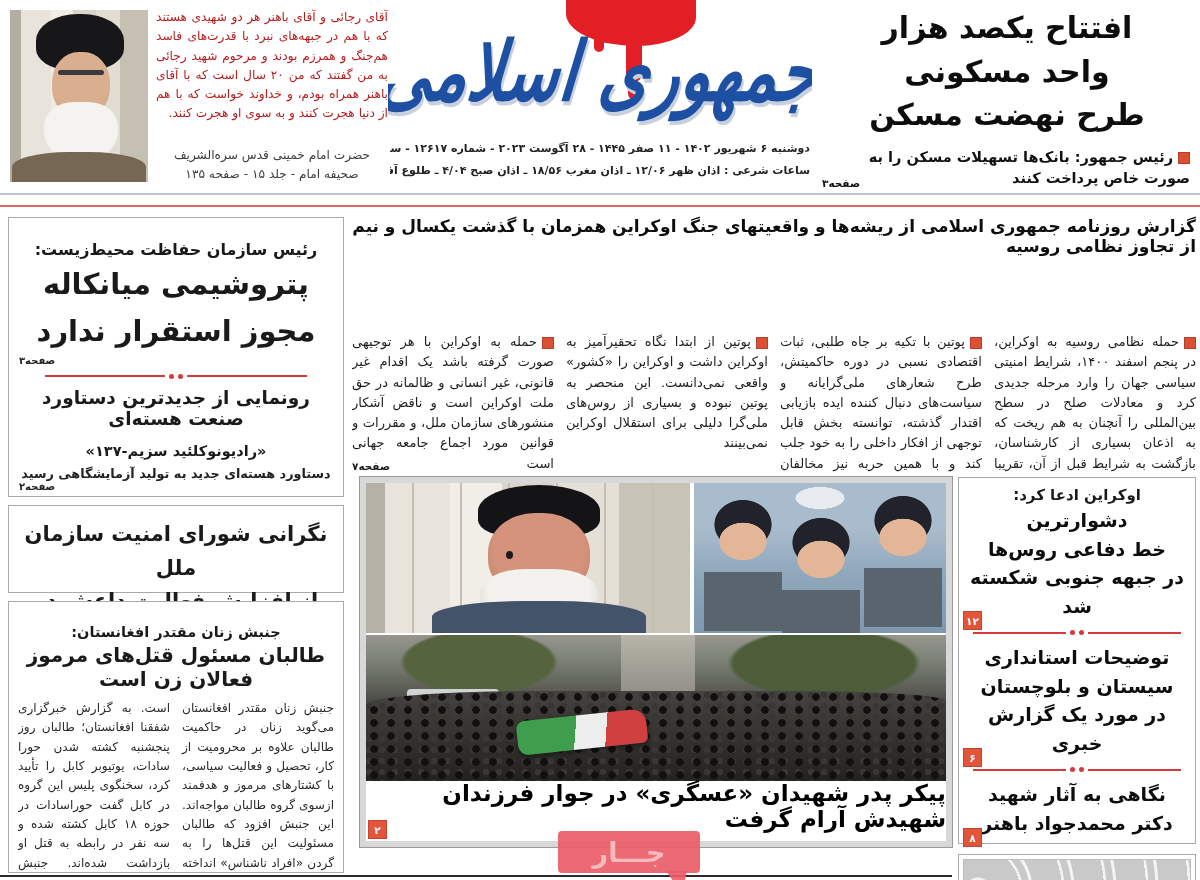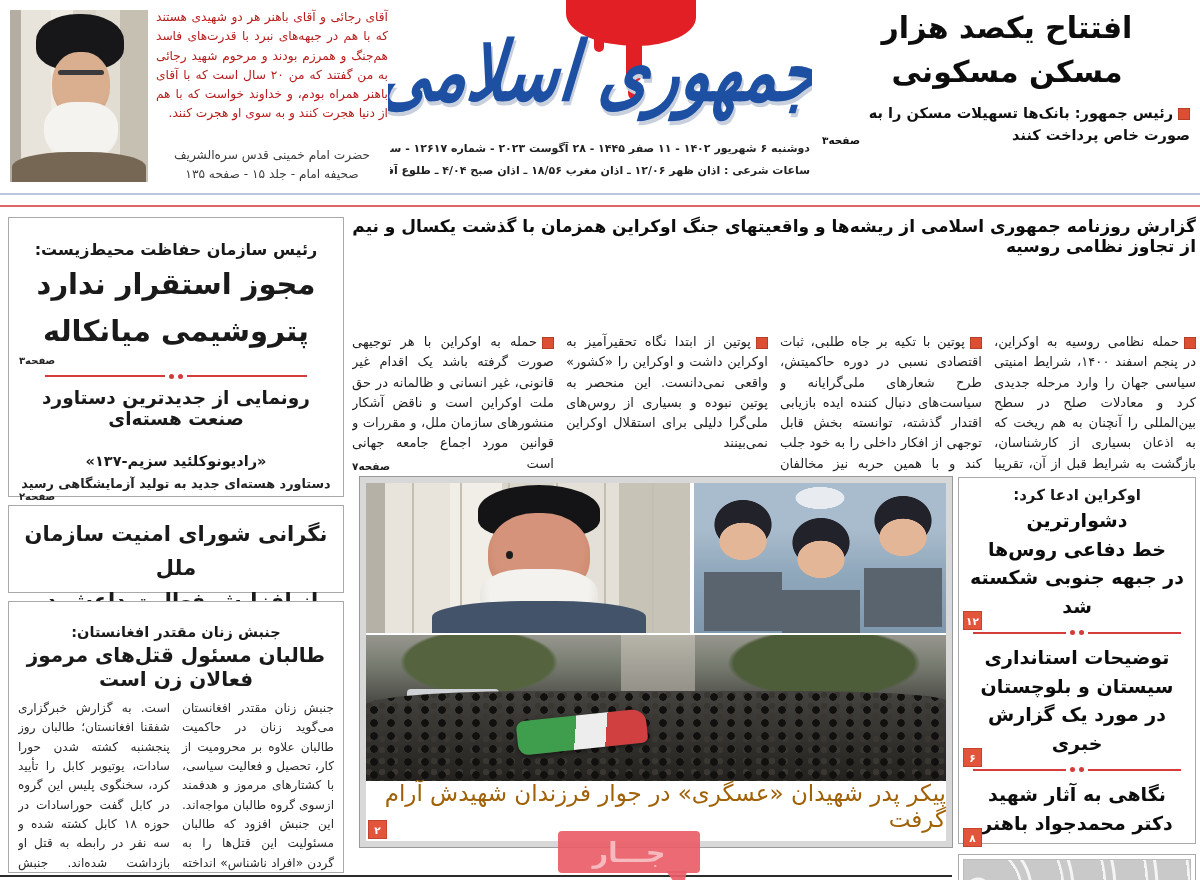--- a/index.html
+++ b/index.html
@@ -41,21 +41,21 @@
   
   .rail-box{position:absolute;left:8px;width:336px;border:1px solid #a9a9a9;background:#fff;box-sizing:border-box;}
   #box1{top:217px;height:280px;padding:6px 10px;}
   .b1-kicker{font-size:16px;font-weight:bold;text-align:center;margin-top:16px;}
   .b1-headline{font-size:29px;font-weight:bold;text-align:center;line-height:1.62;margin-top:2px;}
   .ref-left{font-size:10px;font-weight:bold;text-align:left;color:#222;}
   .red-divider{display:flex;align-items:center;gap:4px;margin:8px 26px;}
   .rd-line{flex:1;height:2px;background:#d63b3b;}
   .rd-dot{width:5px;height:5px;border-radius:50%;background:#d63b3b;}
   .b1-t2{font-size:18.5px;font-weight:bold;text-align:center;margin-top:8px;}
-  .b1-t2sub{font-size:14.5px;font-weight:bold;text-align:center;margin-top:24px;}
+  .b1-t2sub{font-size:14.5px;font-weight:bold;text-align:center;margin-top:14px;}
   .b1-t2note{font-size:12.8px;font-weight:bold;text-align:center;margin-top:7px;color:#222;}
   #box2{top:505px;height:88px;padding:6px 10px;}
   .b2-headline{font-size:21px;font-weight:bold;text-align:center;line-height:1.6;margin-top:6px;}
   #box3{top:601px;height:272px;padding:20px 9px;}
   .b3-kicker{font-size:14.5px;font-weight:bold;text-align:center;margin-top:2px;}
   .b3-headline{font-size:20px;font-weight:bold;text-align:center;margin-top:3px;}
   .b3-body{margin-top:8px;column-count:2;column-gap:12px;height:180px;overflow:hidden;
            font-size:12.1px;line-height:1.6;text-align:justify;color:#2a2a2a;}
   .b3-more{font-size:11px;font-weight:bold;text-align:left;margin-top:3px;}
 
@@ -95,21 +95,21 @@
   .street{position:absolute;left:44%;top:0;width:74px;height:64px;background:linear-gradient(180deg,#b7b4aa,#8e8c83);}
   .truck{position:absolute;left:7%;bottom:58px;width:92px;height:34px;background:linear-gradient(180deg,#cfd3d6 0 40%,#3e6ea8 40%);border-radius:4px;}
   .crowd{position:absolute;left:0;right:0;bottom:0;height:90px;border-radius:30% 26% 0 0/14px 10px 0 0;
      background:repeating-radial-gradient(circle at 8px 6px,#11100f 0 3.5px,transparent 4px 100%) 0 0/17px 13px,
      repeating-radial-gradient(circle at 3px 4px,#3a3733 0 3px,transparent 3.5px 100%) 0 0/13px 11px,
      linear-gradient(180deg,#454340,#23221f);}
   .coffin{position:absolute;left:26%;bottom:32px;width:130px;height:34px;transform:rotate(-6deg);
      border-radius:8px 14px 6px 10px;box-shadow:0 2px 5px rgba(0,0,0,.45);
      background:linear-gradient(100deg,#3f9e4d 0 45%,#ededed 45% 68%,#d04040 68%);}
   .photo-caption{position:absolute;left:6px;right:6px;top:306px;height:46px;display:flex;align-items:center;justify-content:center;
-     font-size:23px;font-weight:400;color:#a16207;background:#fff;}
+     font-size:23px;font-weight:700;color:#000000;background:#fff;}
   .badge{background:#e2553b;border:1px solid #c34530;color:#fff;font-size:10.5px;font-weight:bold;
      width:17px;height:17px;display:flex;align-items:center;justify-content:center;}
   .photo-badge{position:absolute;left:8px;bottom:8px;}
   .watermark{position:absolute;left:198px;bottom:-26px;width:142px;height:42px;z-index:6;
      background:rgba(233,93,104,.92);border-radius:4px;display:flex;align-items:center;justify-content:center;
      color:#f6b9be;font-size:27px;font-weight:bold;}
   .watermark-tail{position:absolute;left:306px;bottom:-46px;width:0;height:0;z-index:6;
      border-left:16px solid transparent;border-right:5px solid transparent;border-top:22px solid rgba(233,93,104,.92);}
 
   
@@ -151,36 +151,37 @@
     <div class="blood blood-drip2"></div>
     <div class="blood blood-drop"></div>
     <div class="masthead-title">جمهوری اسلامی</div>
     <div class="dateline">دوشنبه ۶ شهریور ۱۴۰۲ - ۱۱ صفر ۱۴۴۵ - ۲۸ آگوست ۲۰۲۳ - شماره ۱۲۶۱۷ - سال چهل‌وپنجم - ۱۲صفحه - ۵۰۰۰تومان</div>
     <div class="prayerline">ساعات شرعی : اذان ظهر ۱۲/۰۶ ـ اذان مغرب ۱۸/۵۶ ـ اذان صبح ۴/۰۴ ـ طلوع آفتاب ۵/۳۳</div>
   </div>
 
   <div id="lead">
     <div class="lead-headline">
       <div>افتتاح یکصد هزار</div>
-      <div>مسکن مسکونی</div>
+      <div>واحد مسکونی</div>
+      <div>طرح نهضت مسکن</div>
     </div>
     <div class="lead-sub">
       <span class="bullet"></span><span>رئیس جمهور: بانک‌ها تسهیلات مسکن را به صورت خاص پرداخت کنند</span>
       <span class="lead-pageref">صفحه۳</span>
     </div>
   </div>
 
   <div class="blue-rule"></div>
   <div class="red-rule"></div>
 
   <div id="box1" class="rail-box">
     <div class="b1-kicker">رئیس سازمان حفاظت محیط‌زیست:</div>
     <div class="b1-headline">
+      <div>پتروشیمی میانکاله</div>
       <div>مجوز استقرار ندارد</div>
-      <div>پتروشیمی میانکاله</div>
     </div>
     <div class="ref-left">صفحه۳</div>
     <div class="red-divider">
       <span class="rd-line"></span>
         <span class="rd-dot"></span>
         <span class="rd-dot"></span>
         <span class="rd-line"></span>
     </div>
     <div class="b1-t2">رونمایی از جدیدترین دستاورد صنعت هسته‌ای</div>
     <div class="b1-t2sub">«رادیونوکلئید سزیم-۱۳۷»</div>

